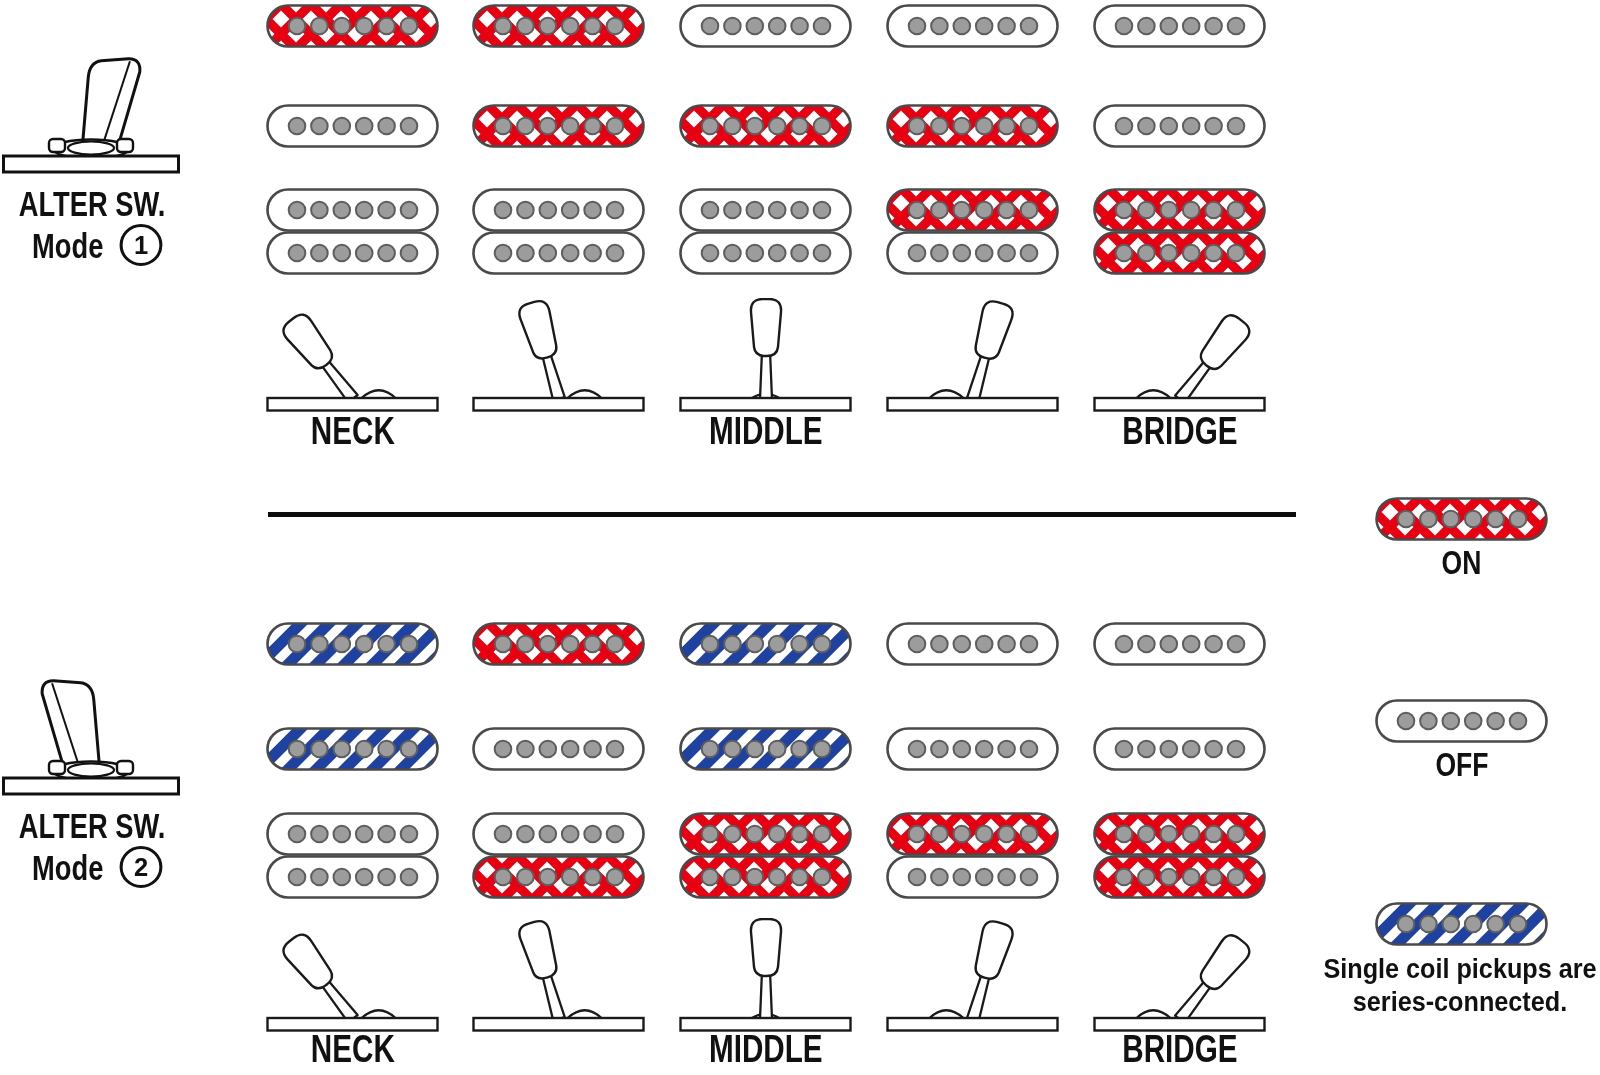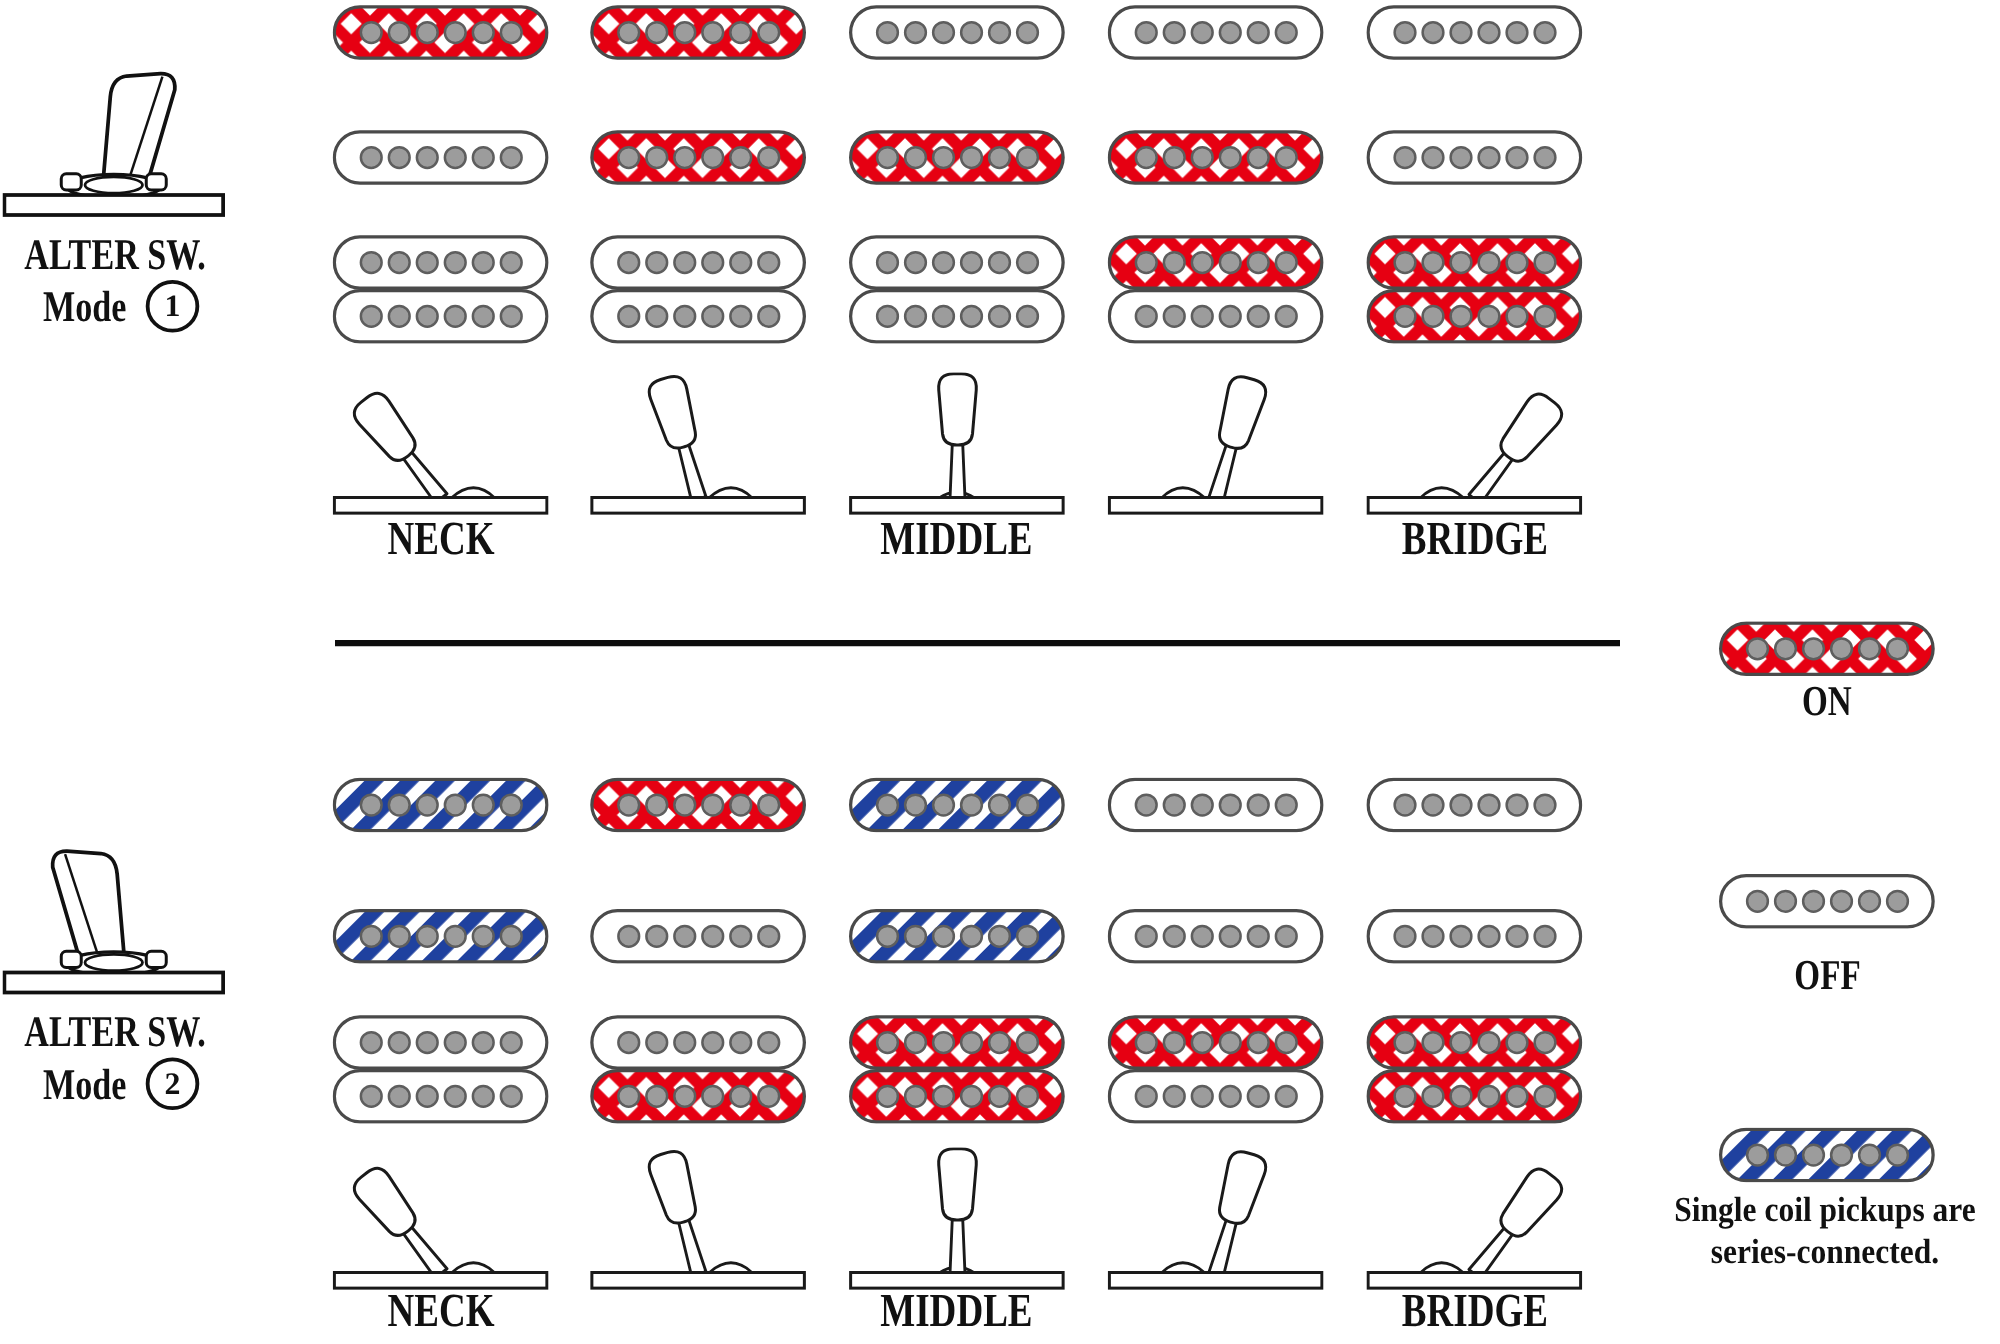--- a/index.html
+++ b/index.html
@@ -1,18 +1,18 @@
 <!DOCTYPE html>
 <html><head>
 <meta charset="utf-8">
 <style>
   html,body{margin:0;padding:0;background:#fff;}
   #diagram{
     position:relative;width:1600px;height:1075px;background:#ffffff;
-    font-family:Liberation Serif, serif;overflow:hidden;
+    font-family:Liberation Sans, sans-serif;overflow:hidden;
   }
   .abs{position:absolute;}
   .center-row{display:flex;align-items:center;justify-content:center;}
   .cond{display:inline-block;transform:scaleX(.78);transform-origin:center;white-space:nowrap;}
   .big-label{font-weight:bold;font-size:38px;color:#111;line-height:1;}
   .side-title{font-weight:bold;font-size:35px;color:#111;line-height:1;}
   .mode-line{font-weight:bold;font-size:35px;color:#111;line-height:1;gap:7px;}
   .mode-circle{
     width:36px;height:36px;border:3px solid #111;border-radius:50%;
     display:inline-flex;align-items:center;justify-content:center;
@@ -649,21 +649,21 @@
       <svg width="173" height="44" viewBox="0 0 173 44" preserveAspectRatio="none">
     <rect x="1.5" y="1.5" width="170" height="41" rx="20.5" fill="#ffffff" stroke="#4a4a4a" stroke-width="2.6"></rect>
         <circle cx="31" cy="22" r="8.3" fill="#9c9c9c" stroke="#5e5e5e" stroke-width="2"></circle>
         <circle cx="53.4" cy="22" r="8.3" fill="#9c9c9c" stroke="#5e5e5e" stroke-width="2"></circle>
         <circle cx="75.8" cy="22" r="8.3" fill="#9c9c9c" stroke="#5e5e5e" stroke-width="2"></circle>
         <circle cx="98.19999999999999" cy="22" r="8.3" fill="#9c9c9c" stroke="#5e5e5e" stroke-width="2"></circle>
         <circle cx="120.6" cy="22" r="8.3" fill="#9c9c9c" stroke="#5e5e5e" stroke-width="2"></circle>
         <circle cx="143" cy="22" r="8.3" fill="#9c9c9c" stroke="#5e5e5e" stroke-width="2"></circle>
       </svg>
     </div>
-    <div class="abs" style="left: 1375px; top: 764px; width: 173px; text-align: center;"><span class="legend-label"><span class="cond">OFF</span></span></div>
+    <div class="abs" style="left: 1375px; top: 747px; width: 173px; text-align: center;"><span class="legend-label"><span class="cond">OFF</span></span></div>
     <div class="abs" style="left: 1375px; top: 902px; width: 173px; height: 44px;">
       <svg width="173" height="44" viewBox="0 0 173 44" preserveAspectRatio="none">
     <rect x="1.5" y="1.5" width="170" height="41" rx="20.5" fill="url(#pat-series)" stroke="#4a4a4a" stroke-width="2.6"></rect>
         <circle cx="31" cy="22" r="8.3" fill="#9c9c9c" stroke="#5e5e5e" stroke-width="2"></circle>
         <circle cx="53.4" cy="22" r="8.3" fill="#9c9c9c" stroke="#5e5e5e" stroke-width="2"></circle>
         <circle cx="75.8" cy="22" r="8.3" fill="#9c9c9c" stroke="#5e5e5e" stroke-width="2"></circle>
         <circle cx="98.19999999999999" cy="22" r="8.3" fill="#9c9c9c" stroke="#5e5e5e" stroke-width="2"></circle>
         <circle cx="120.6" cy="22" r="8.3" fill="#9c9c9c" stroke="#5e5e5e" stroke-width="2"></circle>
         <circle cx="143" cy="22" r="8.3" fill="#9c9c9c" stroke="#5e5e5e" stroke-width="2"></circle>
       </svg>

